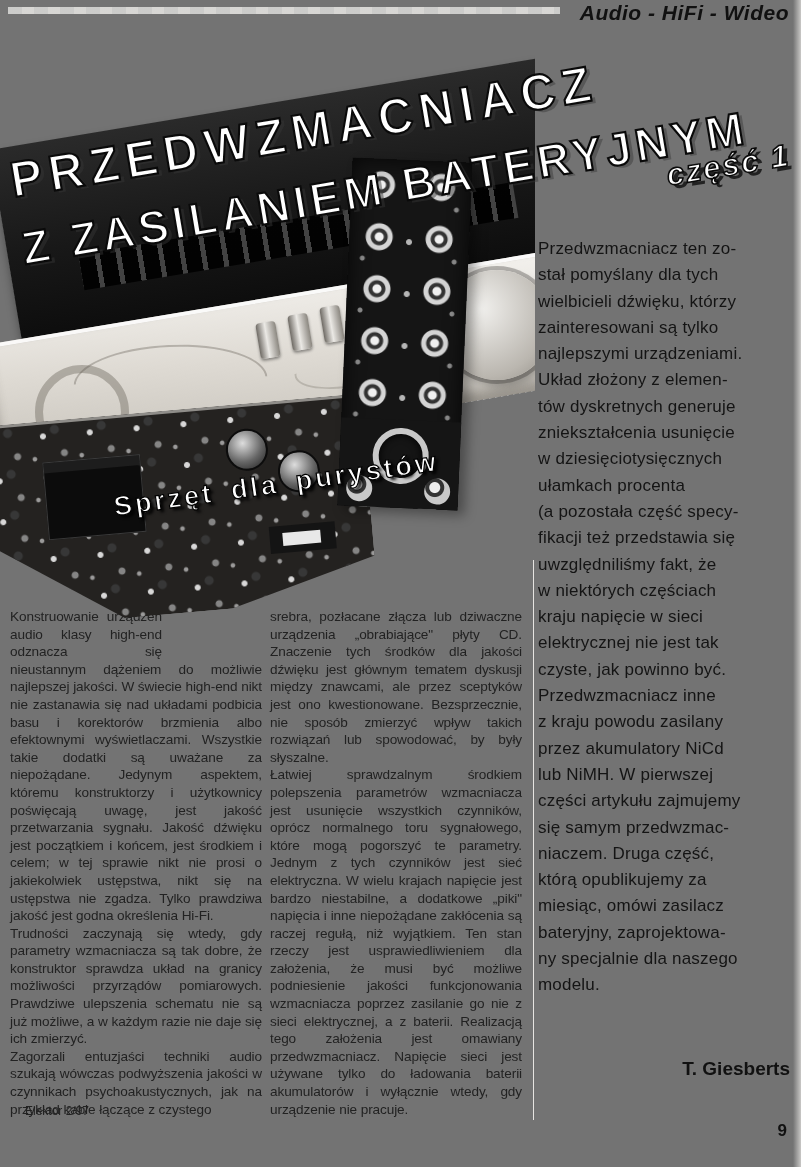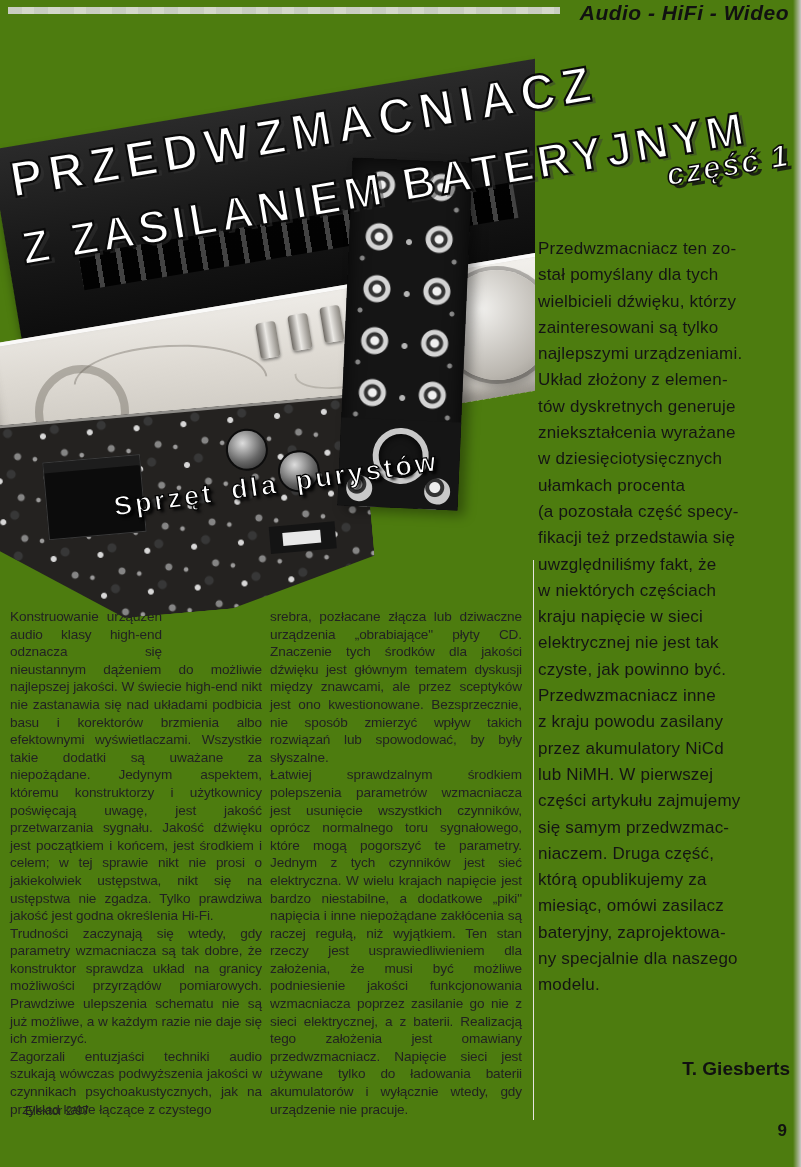--- a/index.html
+++ b/index.html
@@ -1,18 +1,18 @@
 <!DOCTYPE html>
 <html lang="pl"><head>
 <meta charset="utf-8">
 <style>
   html,body { margin:0; padding:0; background:#888; }
   .page {
     position:relative; width:801px; height:1167px; margin:0 auto;
-    background:#4d7c0f; overflow:hidden;
+    background:#737373; overflow:hidden;
     font-family:"Liberation Sans", sans-serif; color:#1a1a1a;
   }
   
   .top-band { position:absolute; left:8px; top:7px; width:552px; height:7px;
     background:repeating-linear-gradient(90deg,#d6d6d4 0 14px,#e3e2df 14px 26px); opacity:.9; }
   .right-band { position:absolute; right:0; top:0; width:8px; height:100%;
     background:linear-gradient(to left,#c9c8c6,rgba(201,200,198,0)); }
   .gutter-line { position:absolute; left:533px; top:560px; width:1px; height:560px; background:#e6e4e1; }
 
   
@@ -170,21 +170,21 @@
     </div>
 
   <div class="lead">
       <div class="lead-line">Przedwzmacniacz ten zo-</div>
       <div class="lead-line">stał pomyślany dla tych</div>
       <div class="lead-line">wielbicieli dźwięku, którzy</div>
       <div class="lead-line">zainteresowani są tylko</div>
       <div class="lead-line">najlepszymi urządzeniami.</div>
       <div class="lead-line">Układ złożony z elemen-</div>
       <div class="lead-line">tów dyskretnych generuje</div>
-      <div class="lead-line">zniekształcenia wyrażane</div>
+      <div class="lead-line">zniekształcenia usunięcie</div>
       <div class="lead-line">w dziesięciotysięcznych</div>
       <div class="lead-line">ułamkach procenta</div>
       <div class="lead-line">(a pozostała część specy-</div>
       <div class="lead-line">fikacji też przedstawia się</div>
       <div class="lead-line">uwzględniliśmy fakt, że</div>
       <div class="lead-line">w niektórych częściach</div>
       <div class="lead-line">kraju napięcie w sieci</div>
       <div class="lead-line">elektrycznej nie jest tak</div>
       <div class="lead-line">czyste, jak powinno być.</div>
       <div class="lead-line">Przedwzmacniacz inne</div>

